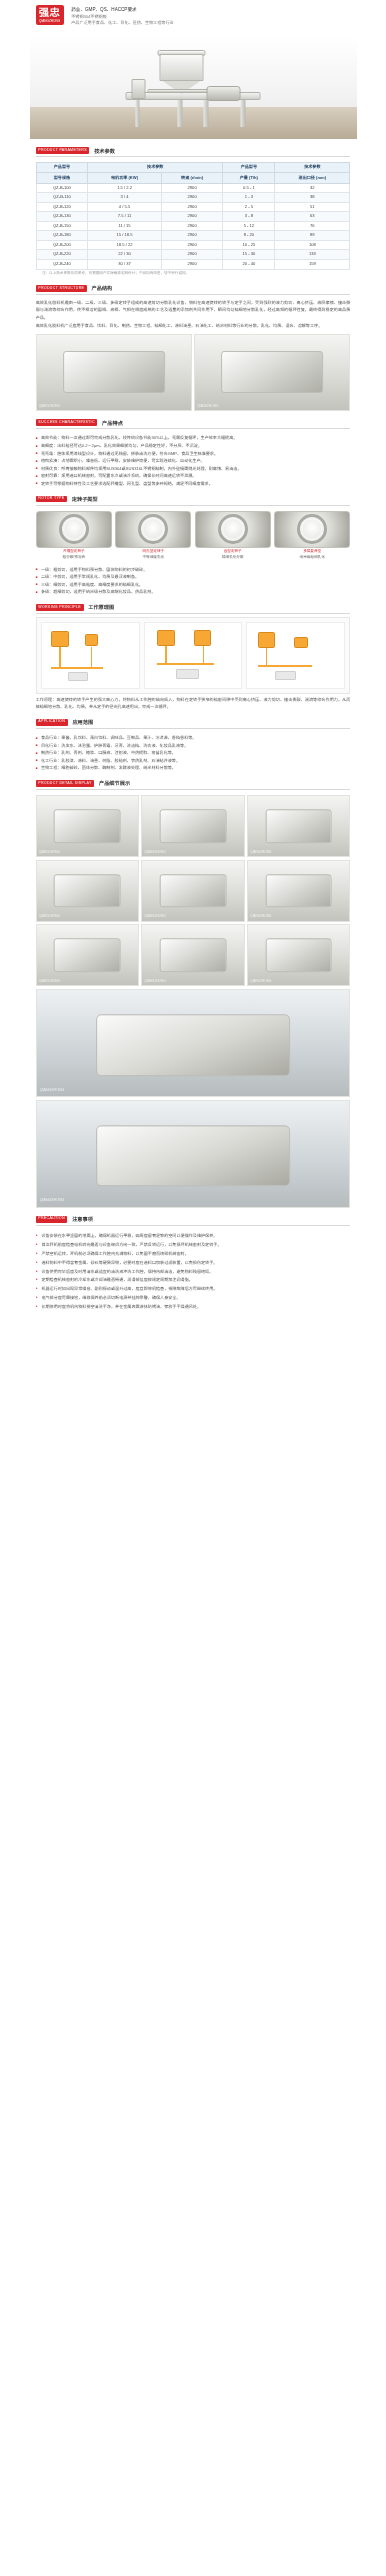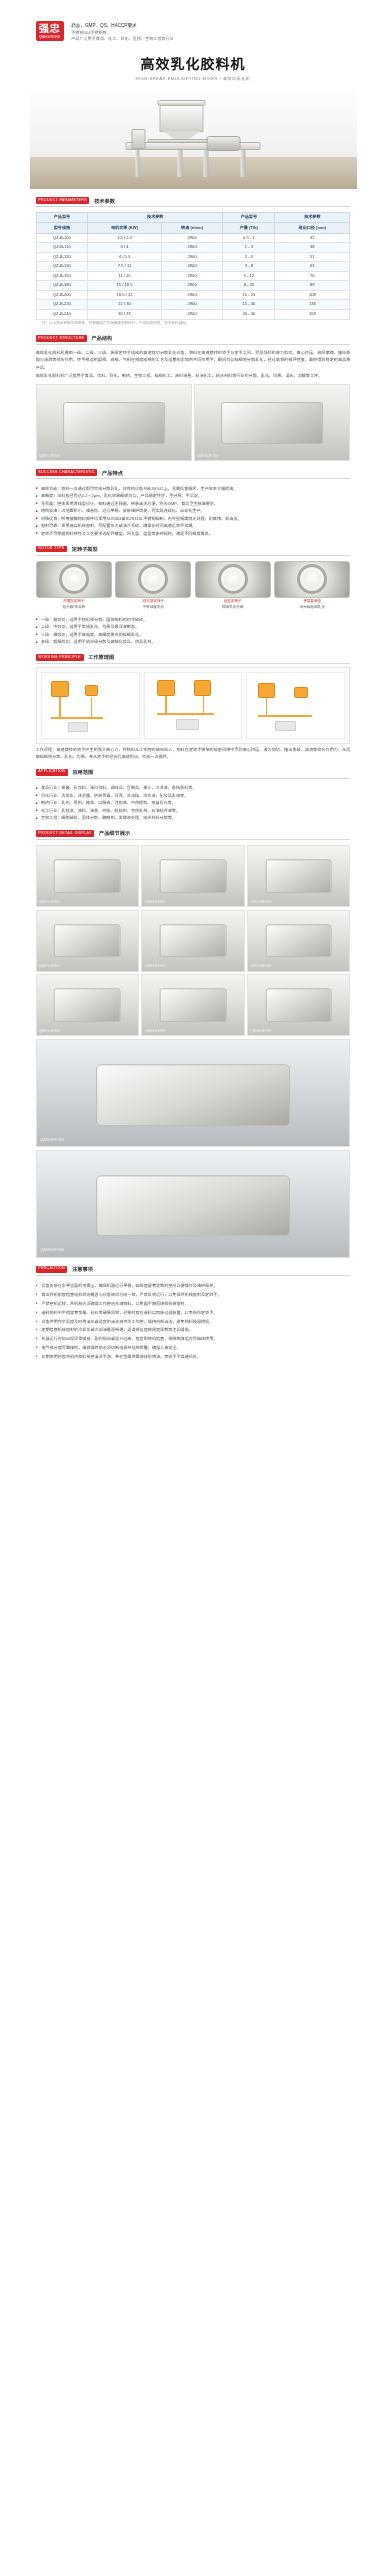--- a/index.html
+++ b/index.html
@@ -6,21 +6,21 @@
   * { box-sizing: border-box; }
   html, body { margin:0; padding:0; }
   body {
     width:386px;
     font-family:"Liberation Sans","DejaVu Sans",sans-serif;
     background:#ffffff;
     color:#333;
     font-size:5.7px;
     line-height:1.6;
   }
-  .page { width:327px; margin:16px auto; background:#fff; position:relative; }
+  .page { width:327px; margin:0 auto; background:#fff; position:relative; }
 
   
   .header {
     position:relative;
     padding:5.2px 6.2px 0 6.2px;
     height:36px;
   }
   .logo {
     display:inline-block;
     background:#d9262c;
@@ -334,24 +334,20 @@
       <span>强忠</span>
       <span class="logo-sub">QIANGZHONG</span>
     </div>
     <div class="header-text">
       <div class="line1">药业、GMP、QS、HACCP要求</div>
       <div class="line2">不锈钢304不锈钢板</div>
       <div class="line2">产品广泛用于食品、化工、日化、医药、生物工程等行业</div>
     </div>
   </div>
 
-  <div class="title-band">
-    <div class="main-title">高效乳化胶料机</div>
-    <div class="sub-title">HIGH SHEAR EMULSIFYING MIXER / 高剪切乳化机</div>
-  </div>
 
   <div class="hero">
     <div class="floor"></div>
     <div class="machine">
       <div class="m-table"></div>
       <div class="m-leg l1"></div>
       <div class="m-leg l2"></div>
       <div class="m-leg l3"></div>
       <div class="m-leg l4"></div>
       <div class="m-lid"></div>

